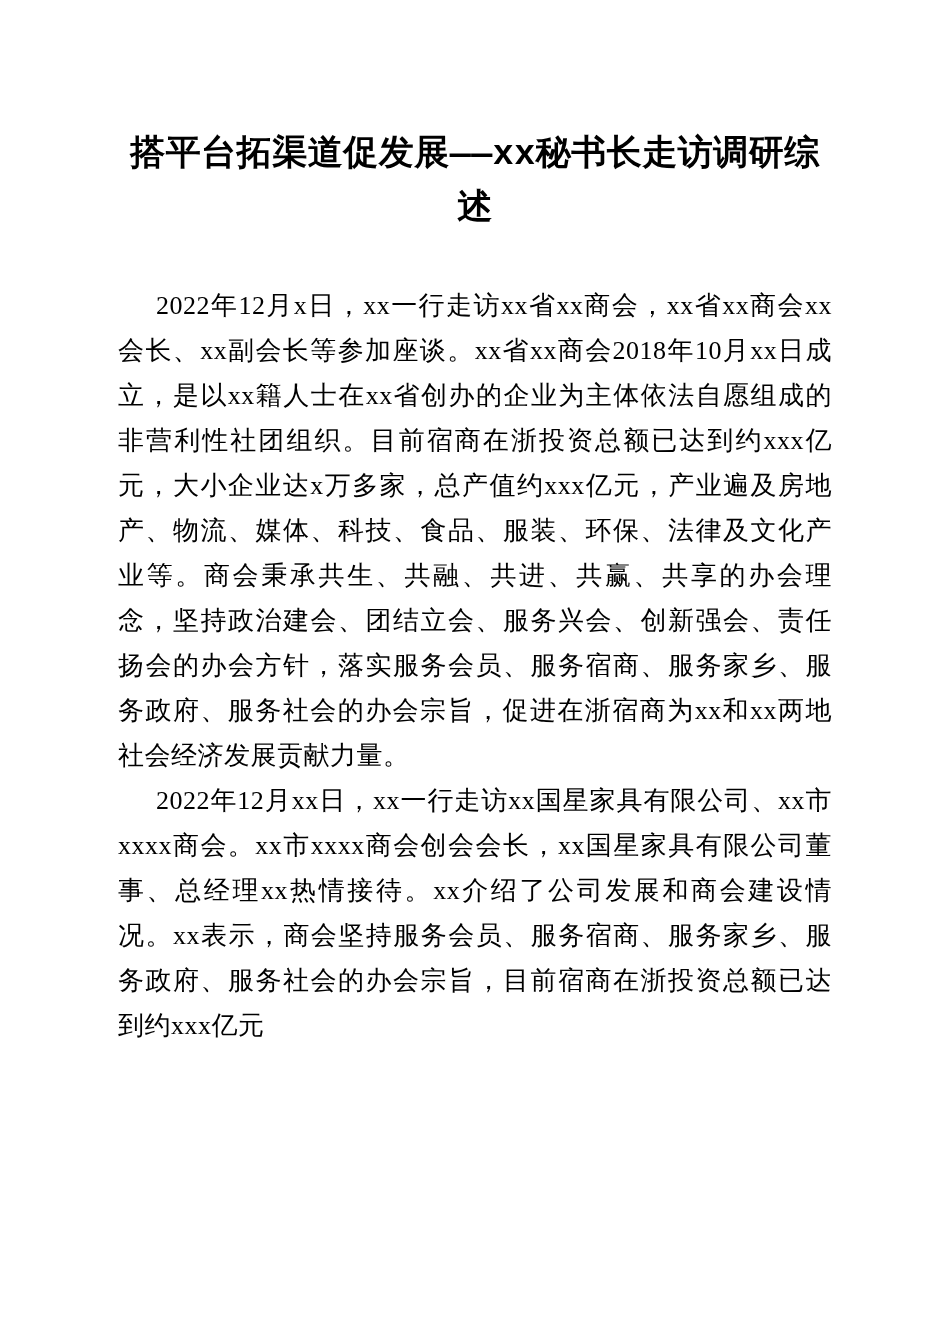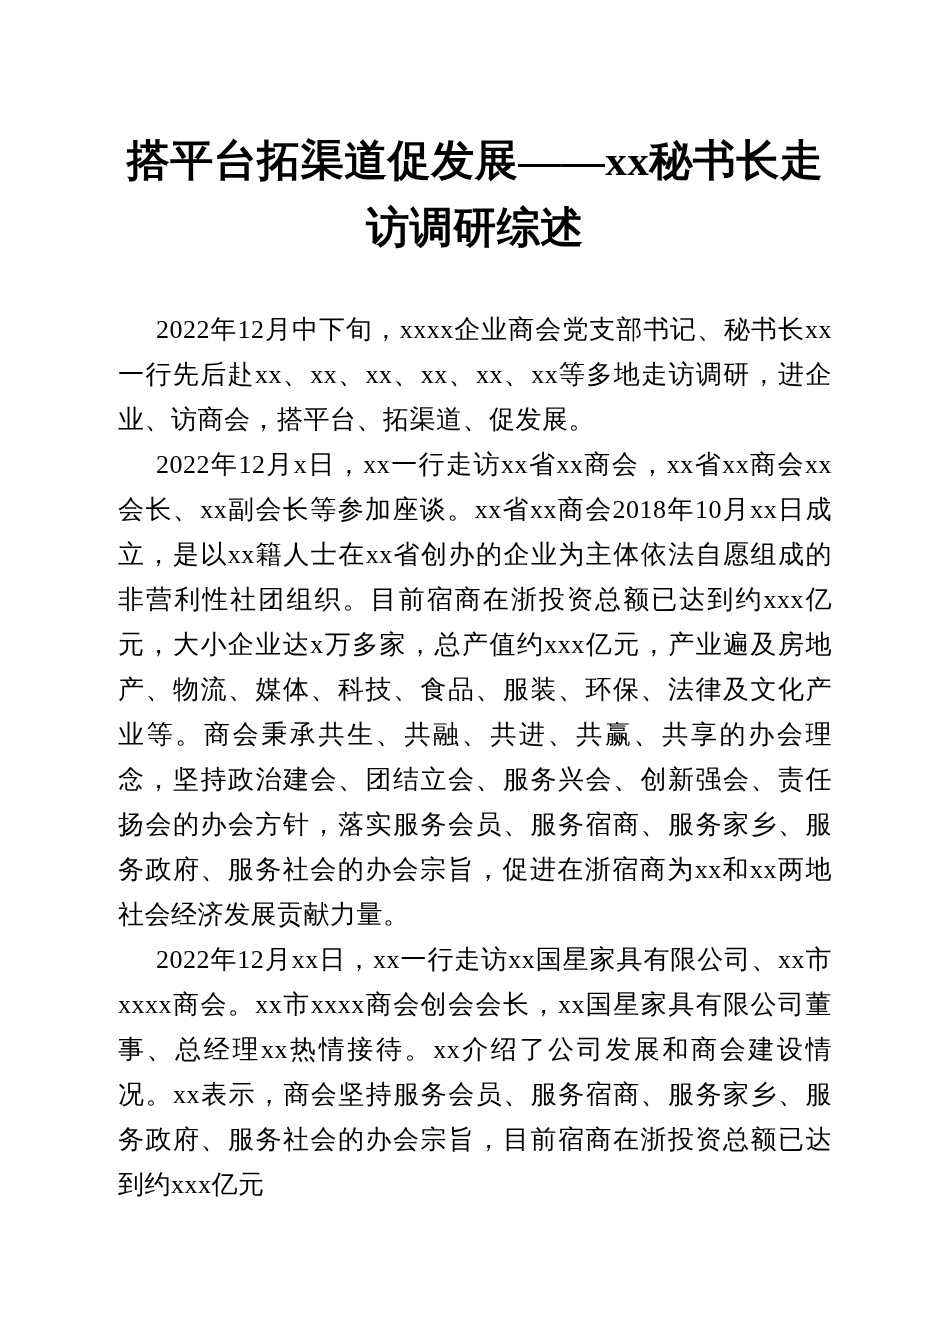--- a/index.html
+++ b/index.html
@@ -13,40 +13,40 @@
       height: 1344px;
       box-sizing: border-box;
       padding: 128px 118px 0 118px;
       background: #ffffff;
       overflow: hidden;
       color: #000000;
       font-family: "Liberation Serif", "DejaVu Serif", serif;
     }
     .doc-title {
       margin: 0 0 46px 0;
-      font-size: 43px;
+      font-size: 35px;
       font-weight: bold;
       line-height: 1.55;
       text-align: center;
       letter-spacing: 0.5px;
+      font-family: Liberation Mono, monospace;
     }
     .doc-paragraph {
       margin: 0;
       font-size: 26px;
       line-height: 45px;
       text-align: justify;
       text-indent: 38px;
       word-break: break-all;
       letter-spacing: 0.5px;
     }
   </style>
 </head>
 <body>
 
 <div class="page">
   <h1 class="doc-title">搭平台拓渠道促发展——xx秘书长走访调研综述</h1>
 
-  <p class="doc-paragraph">2022年12月中下旬，xxxx企业商会党支部书记、秘书长xx一行先后赴xx、xx、xx、xx、xx、xx等多地走访调研，进企业、访商会，搭平台、拓渠道、促发展。</p>
 
   <p class="doc-paragraph">2022年12月x日，xx一行走访xx省xx商会，xx省xx商会xx会长、xx副会长等参加座谈。xx省xx商会2018年10月xx日成立，是以xx籍人士在xx省创办的企业为主体依法自愿组成的非营利性社团组织。目前宿商在浙投资总额已达到约xxx亿元，大小企业达x万多家，总产值约xxx亿元，产业遍及房地产、物流、媒体、科技、食品、服装、环保、法律及文化产业等。商会秉承共生、共融、共进、共赢、共享的办会理念，坚持政治建会、团结立会、服务兴会、创新强会、责任扬会的办会方针，落实服务会员、服务宿商、服务家乡、服务政府、服务社会的办会宗旨，促进在浙宿商为xx和xx两地社会经济发展贡献力量。</p>
 
   <p class="doc-paragraph">2022年12月xx日，xx一行走访xx国星家具有限公司、xx市xxxx商会。xx市xxxx商会创会会长，xx国星家具有限公司董事、总经理xx热情接待。xx介绍了公司发展和商会建设情况。xx表示，商会坚持服务会员、服务宿商、服务家乡、服务政府、服务社会的办会宗旨，目前宿商在浙投资总额已达到约xxx亿元</p>
 </div>
 
 </body></html>

